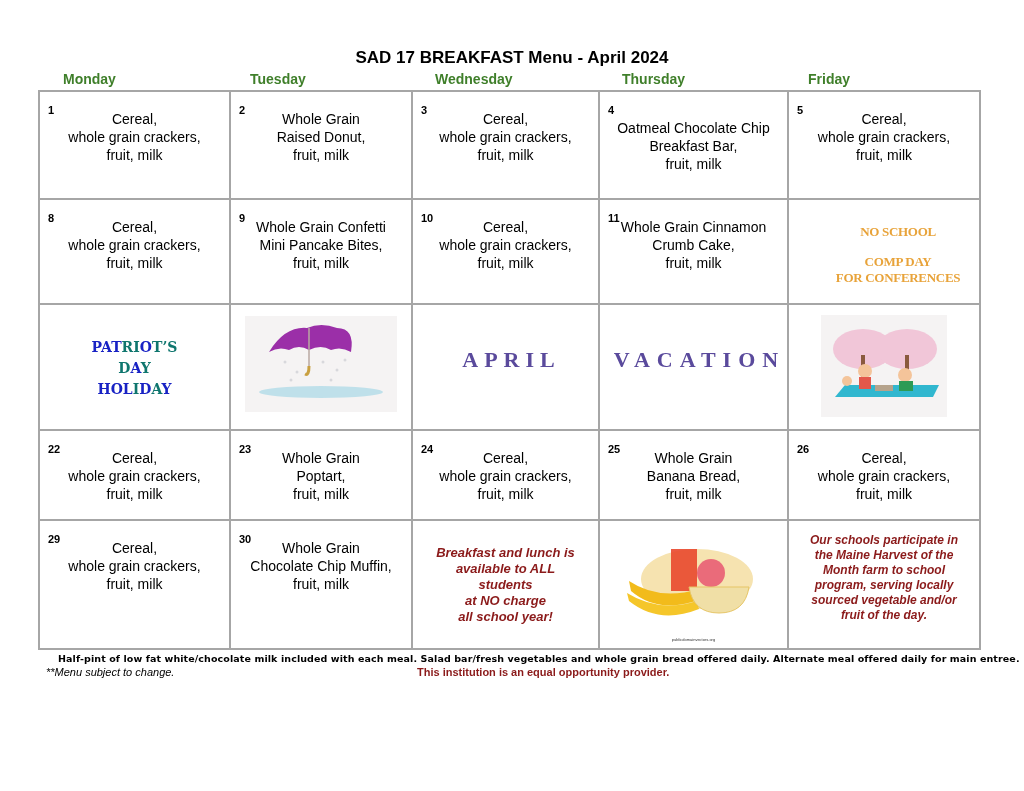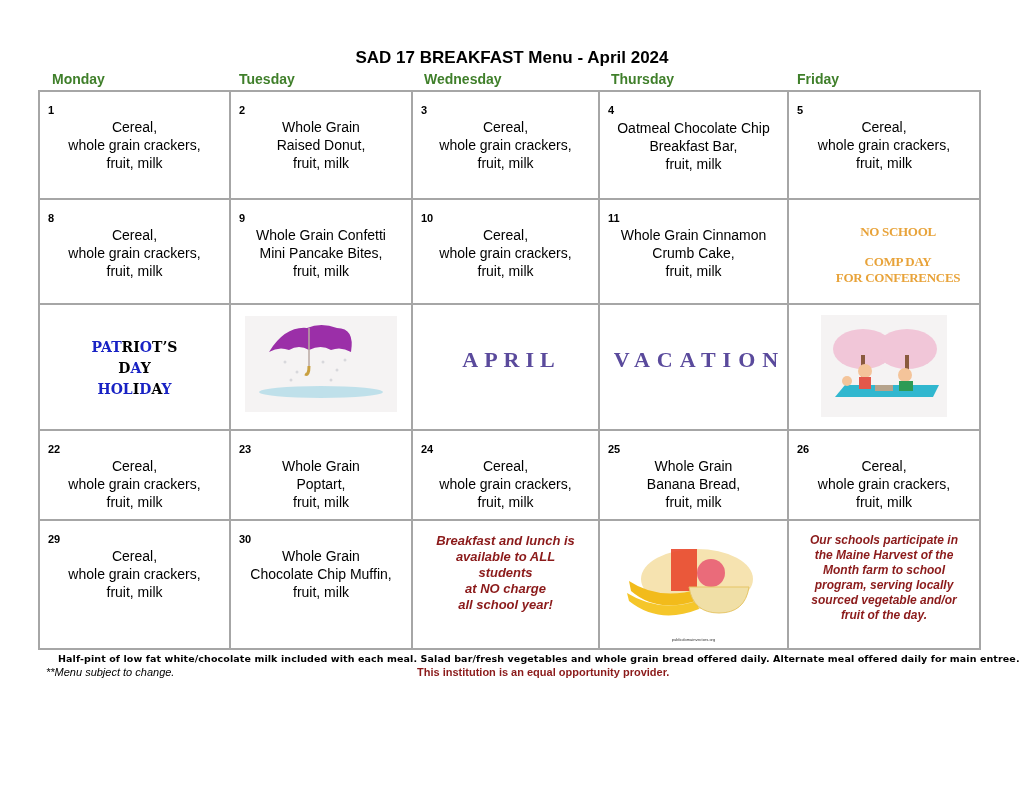--- a/index.html
+++ b/index.html
@@ -1,29 +1,29 @@
 <!DOCTYPE html>
 <html><head>
 <meta charset="utf-8">
 <style>
   html, body { margin: 0; padding: 0; background: #ffffff; }
   body { width: 1024px; height: 791px; position: relative; font-family: "Liberation Sans", sans-serif; color: #000; overflow: hidden; }
   .title { position: absolute; top: 48px; left: 0; width: 1024px; text-align: center; font-weight: bold; font-size: 17px; }
-  .dayheads { position: absolute; top: 71px; left: 44px; width: 941px; height: 18px; }
+  .dayheads { position: absolute; top: 71px; left: 55px; width: 941px; height: 18px; }
   .dayhead { position: absolute; top: 0; font-weight: bold; font-size: 14px; color: #3f7f2a; }
   table.cal { position: absolute; top: 90px; left: 38px; border-collapse: collapse; table-layout: fixed; width: 941px; }
   table.cal td { border: 2px solid #a6a6a6; vertical-align: top; padding: 0; position: relative; text-align: center; }
   .num { position: absolute; top: 12px; left: 8px; font-weight: bold; font-size: 11px; }
-  .meal { padding-top: 26px; font-size: 14px; line-height: 18px; }
+  .meal { padding-top: 18px; font-size: 14px; line-height: 18px; }
   .meal div { white-space: nowrap; }
   .noschool { font-family: "Liberation Serif", serif; font-weight: bold; color: #e8a33a; font-size: 13px; line-height: 16px; padding-top: 24px; letter-spacing: -0.3px; margin-left: 28px; }
   .patriot { font-family: "DejaVu Serif", serif; font-weight: bold; font-size: 14px; line-height: 21px; padding-top: 32px; }
-  .blue { color: #1822c4; } .red { color: #000000; }
+  .blue { color: #1822c4; } .red { color: #0f766e; }
   .vac { font-family: "Liberation Serif", serif; font-weight: bold; color: #5a4a9c; font-size: 22px; letter-spacing: 6px; padding-top: 42px; margin-left: 12px; }
-  .notice { font-style: italic; font-weight: bold; color: #8b1a1a; font-size: 13px; line-height: 16px; padding-top: 12px; }
+  .notice { font-style: italic; font-weight: bold; color: #8b1a1a; font-size: 13px; line-height: 16px; padding-top: 24px; }
   .notice2 { font-style: italic; font-weight: bold; color: #8b1a1a; font-size: 12px; line-height: 15px; padding-top: 12px; }
   .imgbox { margin: 0 auto; background: #f5f3f3; position: relative; }
   .foot1 { position: absolute; top: 653px; left: 58px; font-family: "DejaVu Sans", sans-serif; font-weight: bold; font-size: 9.5px; letter-spacing: 0.1px; white-space: nowrap; }
   .foot2 { position: absolute; top: 666px; left: 46px; font-style: italic; font-size: 11px; }
   .foot3 { position: absolute; top: 666px; left: 373px; font-weight: bold; color: #8b1a1a; font-size: 11px; margin-left: 44px; }
 </style>
 </head>
 <body>
 
 <div class="title">SAD 17 BREAKFAST Menu - April 2024</div>

